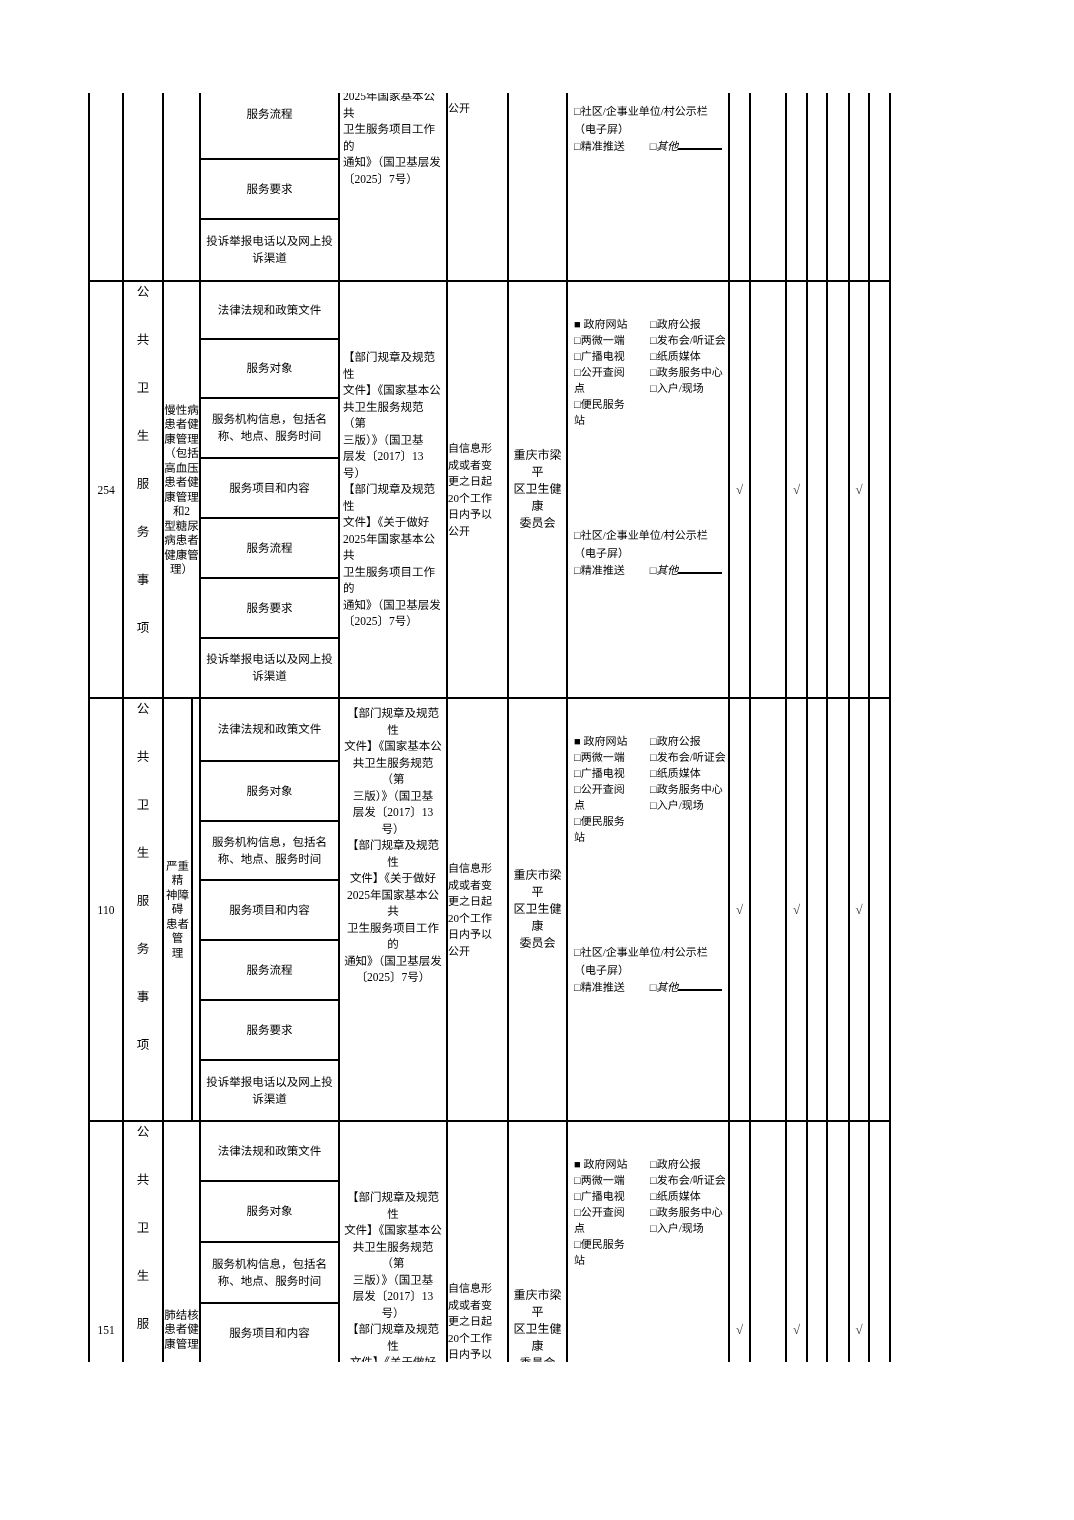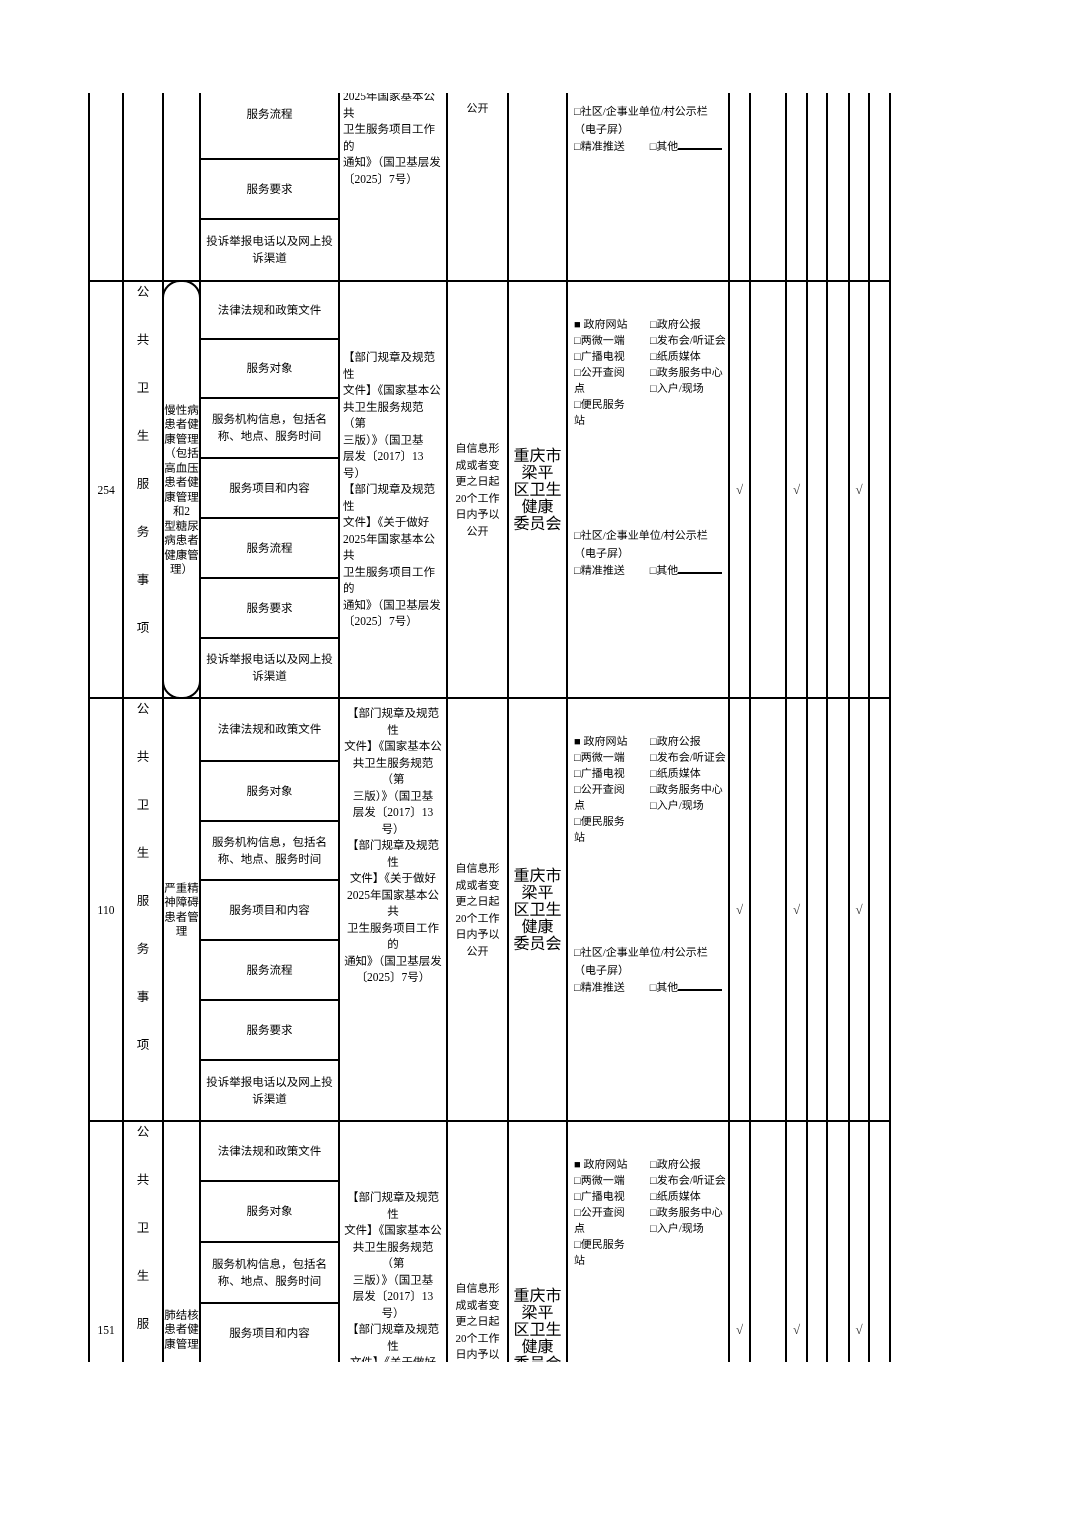--- a/index.html
+++ b/index.html
@@ -10,31 +10,31 @@
   .cell{position:absolute;box-sizing:border-box;border:2px solid #000;background:transparent;}
   .cc{display:flex;align-items:center;justify-content:center;}
   .sub{font-size:11.5px;line-height:17px;text-align:center;padding:0 2px;white-space:pre-line;}
   .seq{font-size:11.5px;text-align:center;}
   .vcat{width:100%;text-align:center;line-height:48px;margin-top:-14px;font-size:12.5px;white-space:pre-line;}
   .iname{font-size:11.5px;line-height:14.5px;text-align:center;white-space:pre-line;}
   .legal{font-size:11.5px;line-height:16.5px;white-space:pre-line;width:100%;padding:0 3px;box-sizing:border-box;}
   .ta-l{text-align:left;} .ta-c{text-align:center;}
   .legal-top{padding-top:17px;}
   .legal-padtop{padding-top:6px;}
-  .timing{font-size:11px;line-height:16.5px;text-align:center;white-space:pre-line;width:100%;}
+  .timing{font-size:11px;line-height:16.5px;text-align:left;white-space:pre-line;width:100%;}
   .timing-top{display:block;padding-top:29px;}
-  .dept{font-size:16px;line-height:17px;text-align:center;white-space:pre-line;}
+  .dept{font-size:12px;line-height:17px;text-align:center;white-space:pre-line;}
   .chan{padding:34px 0 0 6px;font-size:11px;}
   .chan-top-pad{padding-top:32px;}
   .chan-upper{display:flex;}
   .chan-ul{width:66px;line-height:16px;white-space:pre-line;}
   .chan-ur{margin-left:10px;line-height:16px;white-space:pre-line;}
   .chan-lower{margin-top:99px;line-height:17.5px;}
   .chan-lower.no-upper{margin-top:0;}
-  .other-gap{margin-left:25px;}
+  .other-gap{margin-left:25px;font-style:italic;}
   .blank{display:inline-block;width:44px;height:9px;border-bottom:2px solid #000;}
   .mark{font-size:13px;color:#333;text-align:center;}
 </style>
 </head>
 <body>
 
 <div class="page">
   <div class="clip">
 
     <div>
@@ -89,21 +89,21 @@
       <div class="cell" style="left:122px;top:187px;width:42px;height:419px;">
         <div class="vcat">公
 共
 卫
 生
 服
 务
 事
 项</div>
       </div>
-      <div class="cell cc" style="left:162px;top:187px;width:39px;height:419px;border-radius:18px;">
+      <div class="cell cc" style="left:162px;top:187px;width:39px;height:419px;">
         <div class="iname">慢性病
 患者健
 康管理
 （包括
 高血压
 患者健
 康管理
 和2
 型糖尿
 病患者
@@ -214,21 +214,21 @@
       <div class="cell" style="left:122px;top:604px;width:42px;height:425px;">
         <div class="vcat">公
 共
 卫
 生
 服
 务
 事
 项</div>
       </div>
-      <div class="cell cc" style="left:162px;top:604px;width:39px;height:425px;">
+      <div class="cell cc" style="left:162px;top:604px;width:31px;height:425px;justify-content:flex-end;">
         <div class="iname">严重精
 神障碍
 患者管
 理</div>
       </div>
 
       <div class="cell cc" style="left:199px;top:604px;width:141px;height:65px;">
         <div class="sub">法律法规和政策文件</div>
       </div>
       <div class="cell cc" style="left:199px;top:667px;width:141px;height:62px;">

